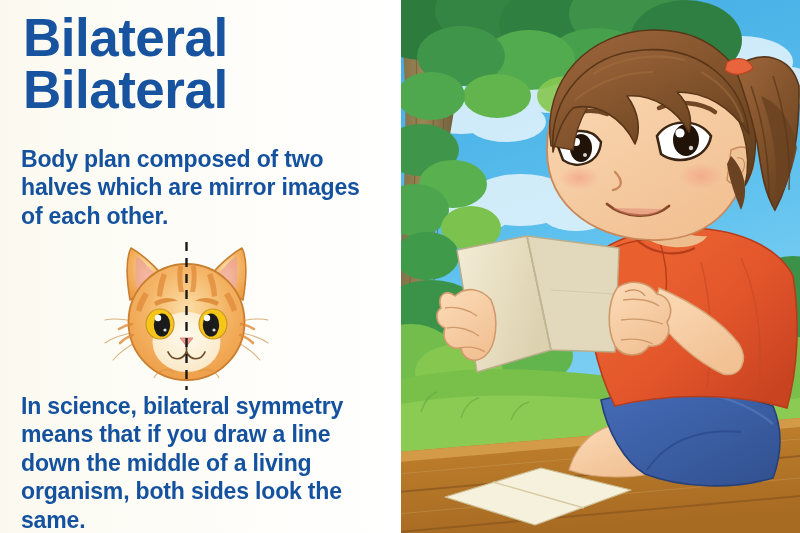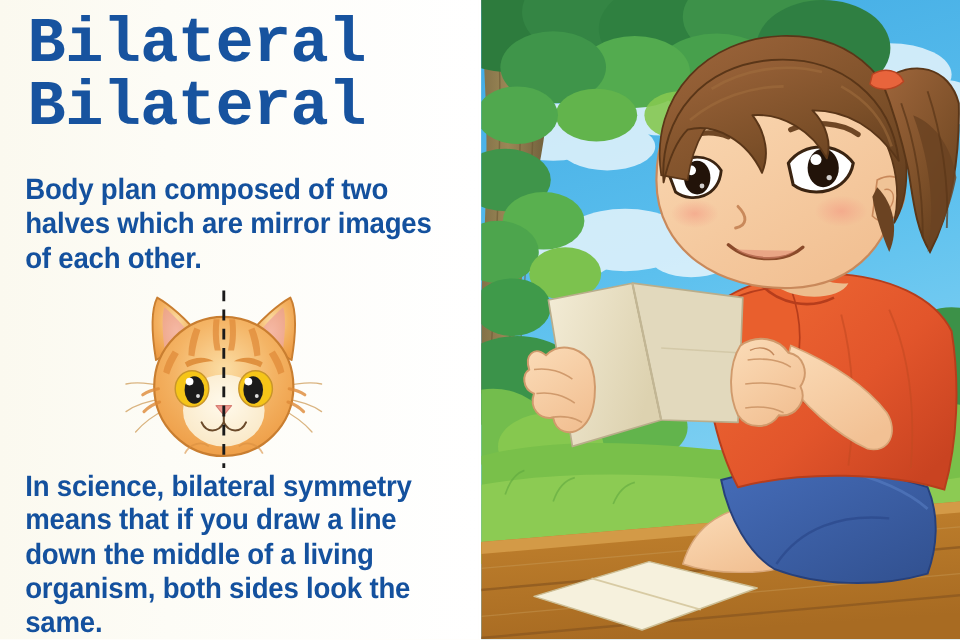--- a/index.html
+++ b/index.html
@@ -25,21 +25,21 @@
     width: 399px;
     height: 533px;
     background: linear-gradient(90deg, #fbf9ef 0%, #fdfcf6 35%, #ffffff 100%);
     overflow: hidden;
   }
   .title {
     position: absolute;
     left: 23px;
     top: 12px;
     width: 360px;
-    font-family: Liberation Mono, monospace;
+    font-family: Liberation Sans, sans-serif;
     font-weight: bold;
     font-size: 53px;
     line-height: 0.98;
     color: #17539f;
     letter-spacing: -0.5px;
   }
   .para {
     position: absolute;
     left: 21px;
     width: 372px;

